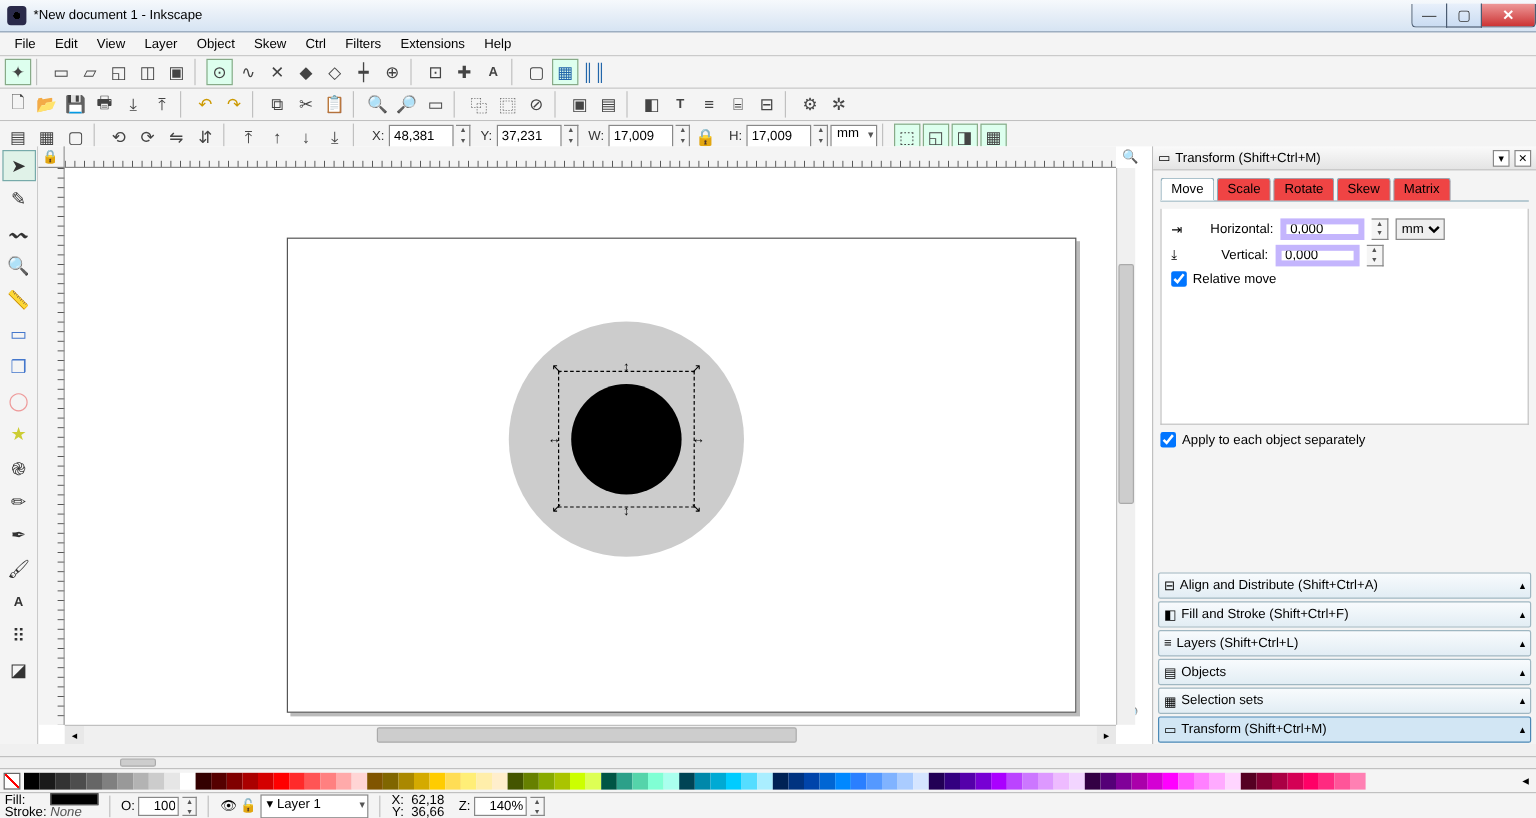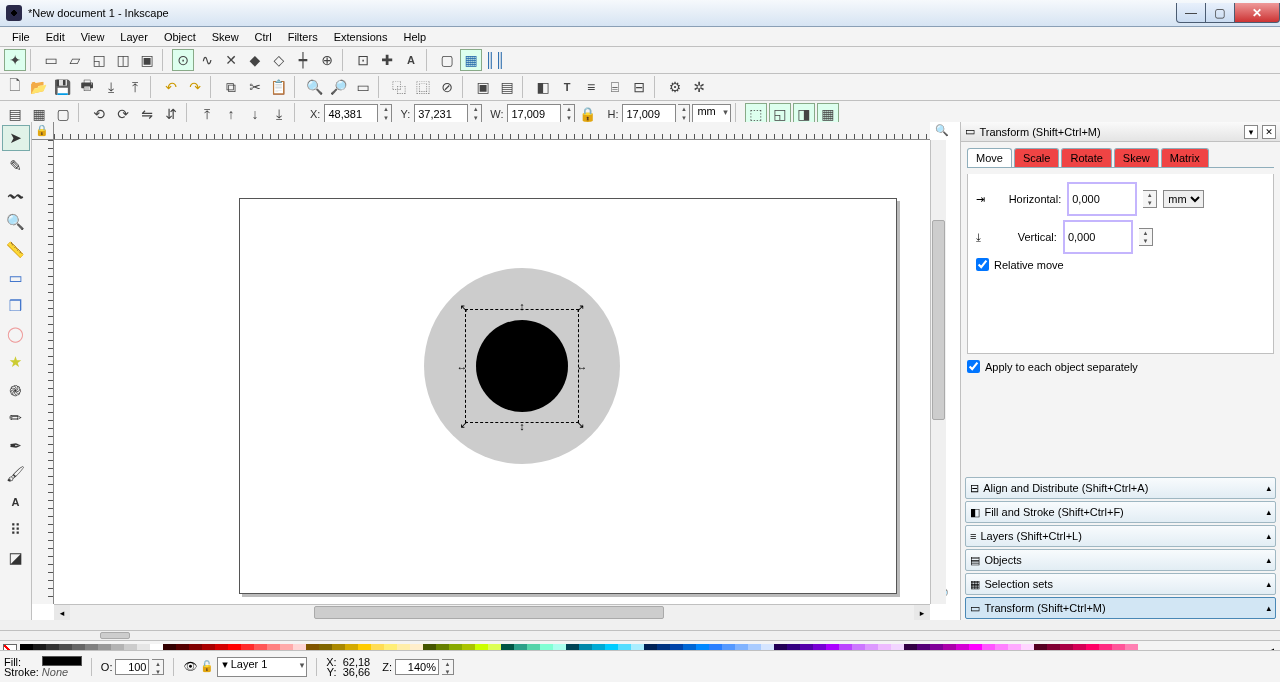--- a/index.html
+++ b/index.html
@@ -63,40 +63,40 @@
 .panel-title { height: 20px; background: linear-gradient(#fafafa,#e4e4e4); border-bottom: 1px solid #c0c0c0; display: flex; align-items: center; padding: 0 4px; gap: 4px; }
 .panel-title .ptxt { flex: 1; }
 .panel-title .pbtn { width: 14px; height: 14px; border: 1px solid #888; background: #fff; font-size: 9px; text-align: center; line-height: 12px; }
 .transform-body { flex: 1; padding: 6px 6px; display: flex; flex-direction: column; gap: 6px; }
 .tabs { display: flex; border-bottom: 1px solid #8faebb; }
 .tab { padding: 3px 8px; border: 1px solid #8faebb; border-bottom: none; margin-right: 2px; background: #ef4444; border-radius: 3px 3px 0 0; }
 .tab.active { background: #fff; }
 .innerbox { border: 1px solid #c0c0c0; background: #fff; padding: 8px; height: 180px; border-top: none; }
 .row { display: flex; align-items: center; gap: 6px; margin-bottom: 4px; }
 .row .lbl { width: 70px; text-align: right; }
-.row input { width: 70px; height: 34px; border: 2px solid #c4b5fd; padding: 0 3px; }
+.row input { width: 70px; height: 18px; border: 5px solid #c4b5fd; padding: 0 3px; }
 .row .spin { width: 14px; height: 18px; border: 1px solid #888; border-left: none; background: #f5f5f5; display:flex; flex-direction:column; }
 .row .spin div { flex:1; font-size:6px; text-align:center; line-height:8px; color:#555; }
 .row select { height: 18px; border: 1px solid #888; }
 .chk { display: flex; align-items: center; gap: 5px; }
 .chk input { width:13px; height:13px; }
 .btnrow { display: flex; justify-content: flex-end; gap: 8px; margin-top: auto; }
 .btn { width: 74px; height: 24px; border: 1px solid #888; background: linear-gradient(#fff,#e4e4e4); text-align: center; line-height: 22px; border-radius: 3px; }
 .collapsed { height: 22px; border: 1px solid #9fb7c2; background: linear-gradient(#f8fbfd,#e2edf4); margin: 1px 4px; display: flex; align-items: center; padding: 0 4px; gap: 4px; border-radius: 2px; }
 .collapsed.active { border-color: #4a88b5; background: #d2e6f4; }
 .collapsed .ctxt { flex: 1; }
 .collapsed .carrow { font-size: 9px; }
 
 
 .palette { position: absolute; left: 0; right: 0; bottom: 22px; height: 20px; display: flex; align-items: center; background: #f4f4f4; border-top: 1px solid #c0c0c0; }
 .palette .sw { width: 13px; height: 14px; flex: none; }
 .palette .none { width: 14px; height: 14px; border: 1px solid #666; margin: 0 3px; background: linear-gradient(to top right, #fff 45%, #f00 45% 55%, #fff 55%); }
 
 
-.statusbar { position: absolute; left: 0; right: 0; bottom: 0; height: 32px; background: #f4f4f4; border-top: 1px solid #c0c0c0; display: flex; align-items: center; gap: 6px; padding: 0 4px; }
+.statusbar { position: absolute; left: 0; right: 0; bottom: 0; height: 22px; background: #f4f4f4; border-top: 1px solid #c0c0c0; display: flex; align-items: center; gap: 6px; padding: 0 4px; }
 .statusbar .fillswatch { width: 40px; height: 10px; background: #000; border: 1px solid #555; }
 .statusbar .none-sw { font-style: italic; color: #555; }
 .statusbar .sec { display: flex; align-items: center; gap: 3px; }
 .statusbar .vsep { width:1px; height:18px; background:#c0c0c0; margin:0 3px; }
 .statusbar .msg { flex: 1; white-space: nowrap; overflow: hidden; padding-left: 4px; }
 .statusbar .coords { text-align: right; line-height: 10px; font-size: 10px; padding-right: 6px; }
 .statusbar input.opv { width: 34px; height: 16px; border: 1px solid #888; text-align:right; padding-right:2px; }
 .mini-scroll { position:absolute; left:0; right:0; bottom:42px; height:10px; background:#f0f0f0; border-top:1px solid #c0c0c0; }
 .mini-scroll .mthumb { position:absolute; left:100px; width:30px; top:1px; bottom:1px; background:#cdcdcd; border:1px solid #aaa; border-radius:2px; }
 </style>

